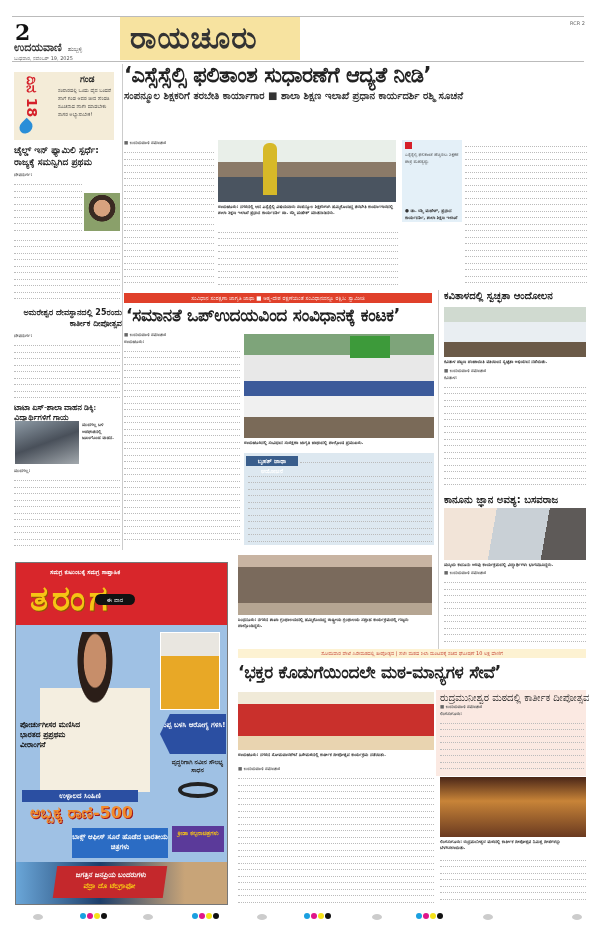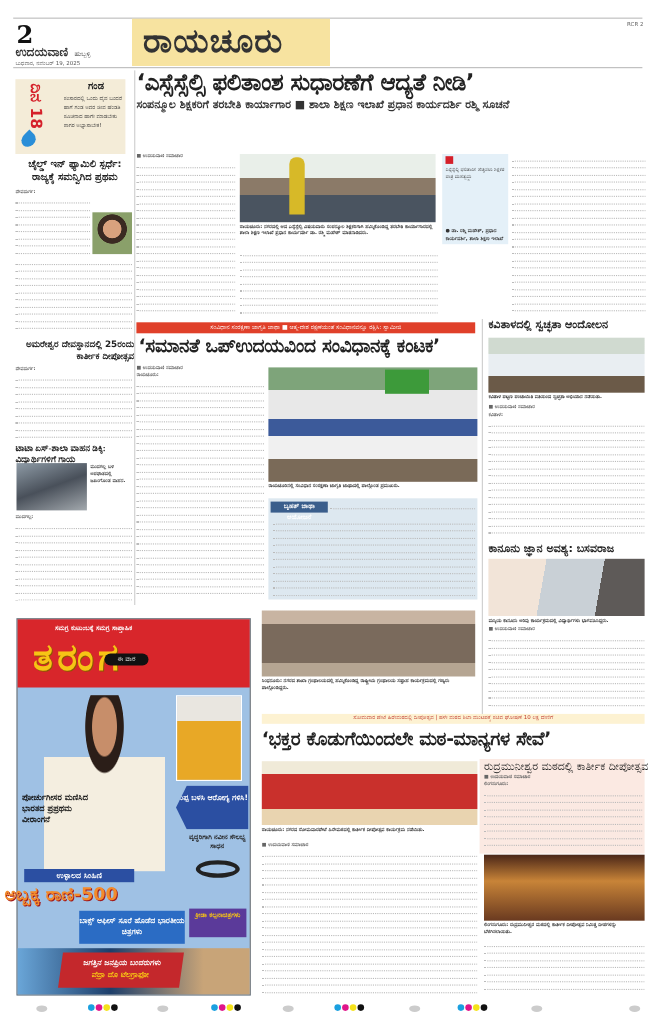--- a/index.html
+++ b/index.html
@@ -14,21 +14,21 @@
   .masthead-title { left: 130px; top: 20px; font-size: 30px; font-weight: bold; color: #333; letter-spacing: 1px; }
   .acr { left: 570px; top: 20px; font-size: 5px; color: #666; }
   .rule2 { left: 12px; top: 61px; width: 572px; height: 1px; background: #bbb; }
 
   
   .lbox { left: 14px; top: 72px; width: 100px; height: 68px; background: #f4ecd8; }
   .lbox-cal { left: 18px; top: 76px; width: 22px; height: 60px; color: #d5202a; font-weight: bold; font-size: 14px; writing-mode: vertical-rl; }
   .lbox-drop { left: 20px; top: 120px; width: 12px; height: 14px; background: #2a8ed8; border-radius: 0 50% 50% 50%; transform: rotate(45deg); }
   .lbox-title { left: 80px; top: 74px; font-size: 9px; font-weight: bold; }
   .lbox-text { left: 58px; top: 86px; width: 54px; font-size: 5px; line-height: 8px; color: #333; }
-  .lh1 { left: 14px; top: 144px; width: 108px; font-size: 9px; font-weight: bold; line-height: 12px; text-align: center; }
+  .lh1 { left: 14px; top: 144px; width: 108px; font-size: 9px; font-weight: bold; line-height: 12px; }
   .txt { font-size: 4.5px; line-height: 6.5px; color: #666; overflow: hidden; }
   .txt .ln { height: 6.5px; border-bottom: 1px dotted #bbb; margin-bottom: 0; }
   .girl { left: 84px; top: 193px; width: 36px; height: 38px; background: radial-gradient(circle at 50% 40%, #d8a27e 0 28%, #3a2a22 30% 45%, #8aa06a 47%); }
   .lh2 { left: 14px; top: 307px; width: 108px; font-size: 8px; font-weight: bold; line-height: 11px; text-align: right; }
   .lh3 { left: 14px; top: 403px; width: 108px; font-size: 8px; font-weight: bold; line-height: 10px; font-family: Liberation Serif, serif; }
   .bus { left: 15px; top: 421px; width: 64px; height: 43px; background: linear-gradient(160deg,#8e9ba6,#49505a 50%,#a3a9ae); }
   .vline { left: 122px; top: 64px; width: 1px; height: 486px; background: #ccc; }
 
   
   .h-main { left: 124px; top: 63px; font-size: 21px; font-weight: bold; color: #222; white-space: nowrap; letter-spacing: -0.5px; }
@@ -74,22 +74,22 @@
   .ad-red { left: 16px; top: 563px; width: 211px; height: 62px; background: #d8262b; }
   .ad-tag { left: 50px; top: 568px; font-size: 6px; color: #fff; font-weight: bold; }
   .ad-logo { left: 30px; top: 578px; font-size: 34px; font-weight: bold; color: #f7c315; letter-spacing: 4px; text-shadow: 1px 1px 0 #8a5a00; }
   .ad-logo-sub { left: 95px; top: 594px; width: 40px; height: 11px; background: #111; color: #fff; font-size: 6px; text-align: center; line-height: 11px; border-radius: 6px; }
   .ad-woman { left: 40px; top: 632px; width: 110px; height: 160px; background: radial-gradient(ellipse at 50% 18%, #c78e6a 0 14%, #2b1e18 15% 22%, transparent 23%), linear-gradient(180deg, transparent 0 35%, #f4eee0 35%); }
   .ad-ghee { left: 160px; top: 632px; width: 60px; height: 78px; background: linear-gradient(180deg,#e9e6e0 0 30%,#e8a826 30%); border: 1px solid #fff; }
   .ad-blue1 { left: 160px; top: 714px; width: 66px; height: 40px; background: #2b4fa2; color: #fff; font-size: 7px; font-weight: bold; text-align: center; line-height: 10px; padding-top: 6px; clip-path: polygon(15% 0,100% 0,100% 100%,15% 100%,0 50%); }
   .ad-side { left: 170px; top: 758px; width: 55px; font-size: 6px; color: #222; text-align: center; line-height: 8px; font-weight: bold; }
   .ad-belt { left: 178px; top: 782px; width: 40px; height: 16px; border: 4px solid #222; border-radius: 50%; }
   .ad-kannada-list { left: 20px; top: 720px; width: 70px; font-size: 7.5px; line-height: 10px; font-weight: bold; color: #111; }
-  .ad-pill { left: 22px; top: 790px; width: 100px; height: 12px; background: #2b4fa2; color: #fff; font-size: 7px; line-height: 12px; text-align: center; font-weight: bold; }
-  .ad-big { left: 4px; top: 803px; font-size: 16px; font-weight: bold; color: #f28b2c; text-shadow: 1px 1px 0 #a0181c; white-space: nowrap; text-align: right; }
+  .ad-pill { left: 22px; top: 790px; width: 116px; height: 12px; background: #2b4fa2; color: #fff; font-size: 7px; line-height: 12px; text-align: center; font-weight: bold; }
+  .ad-big { left: 30px; top: 803px; font-size: 16px; font-weight: bold; color: #f28b2c; text-shadow: 1px 1px 0 #a0181c; white-space: nowrap; text-align: right; }
   .ad-box { left: 72px; top: 828px; width: 96px; height: 30px; background: #2b6cc4; color: #fff; font-size: 7px; line-height: 10px; text-align: center; font-weight: bold; padding-top: 4px; }
   .ad-purple { left: 172px; top: 826px; width: 52px; height: 26px; background: #5b3a9a; color: #f7c315; font-size: 6px; text-align: center; line-height: 10px; font-weight: bold; padding-top: 2px; }
   .ad-bottom { left: 16px; top: 862px; width: 211px; height: 42px; background: linear-gradient(90deg,#6aa6d8,#1d3e6a 40%,#c8a478 80%); }
   .ad-bred { left: 55px; top: 866px; width: 110px; height: 32px; background: #c4282c; color: #fff; font-size: 7px; line-height: 11px; text-align: center; font-weight: bold; padding-top: 4px; transform: skew(-8deg); }
   .ad-bred span { color: #f7c315; }
 
   
   .reg { top: 914px; width: 10px; height: 6px; background: #ccc; border-radius: 50%; }
   .dot { top: 913px; width: 6px; height: 6px; border-radius: 50%; }
 </style>

